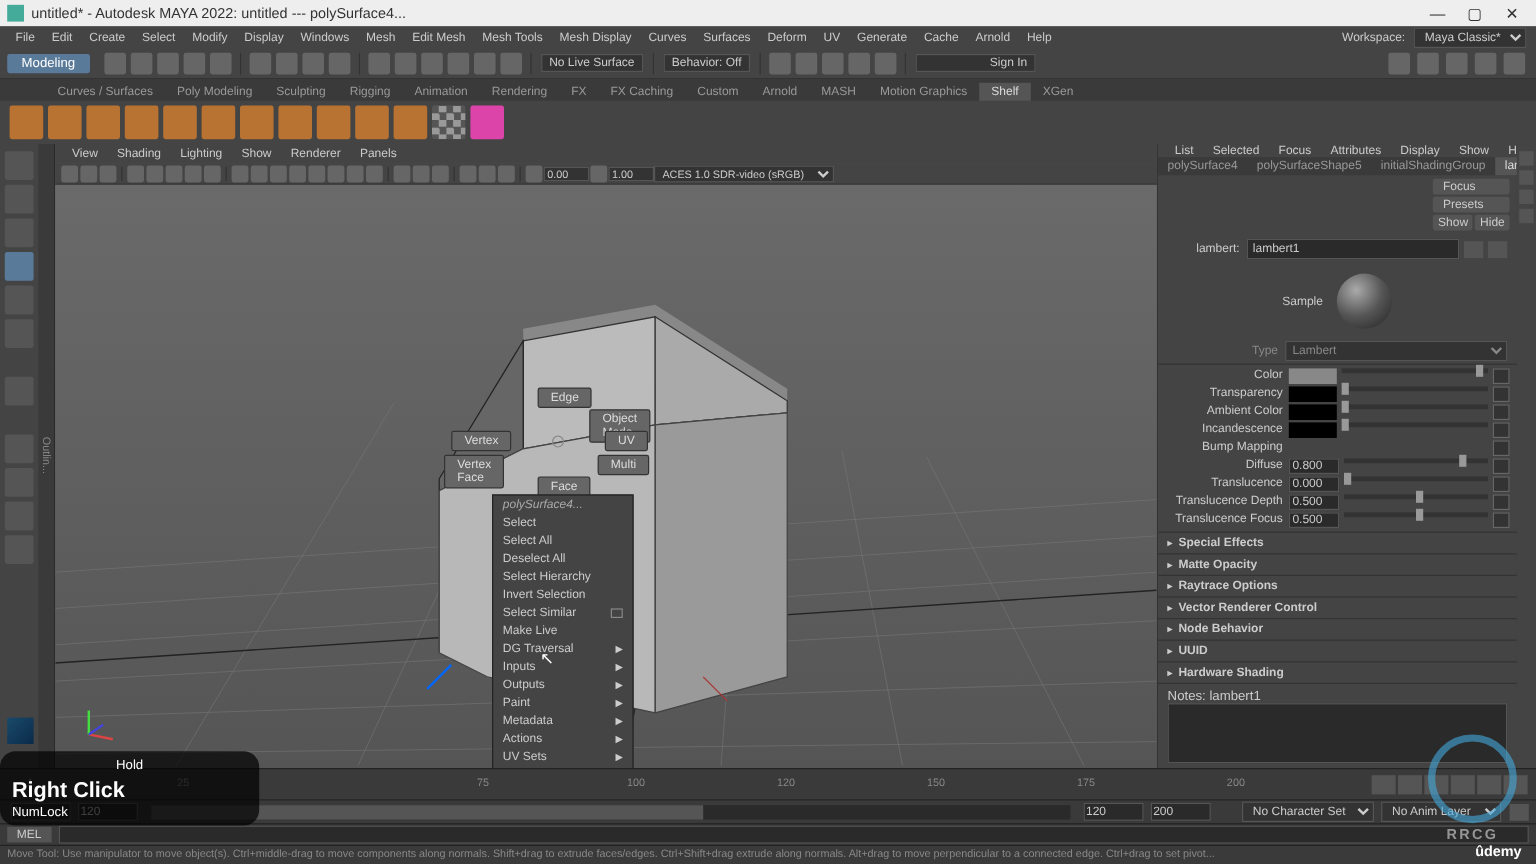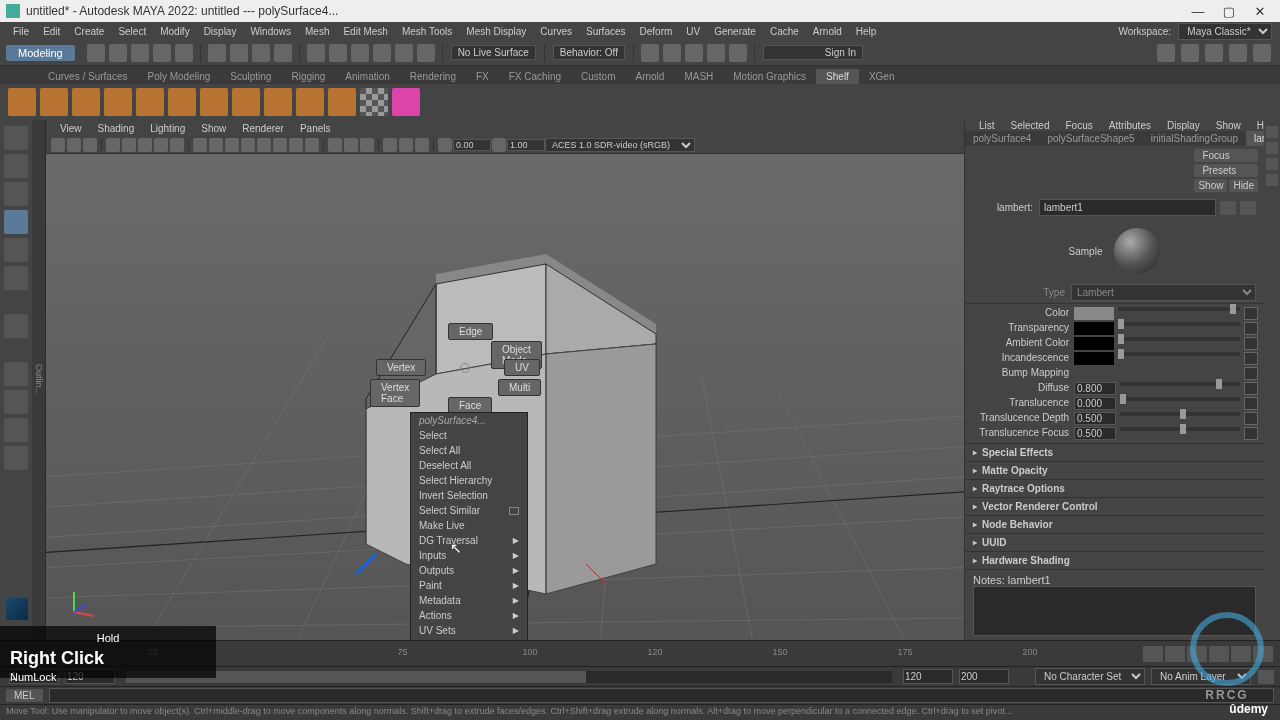--- a/index.html
+++ b/index.html
@@ -113,21 +113,21 @@
 .range-bar { height:20px; background:#3a3a3a; display:flex; align-items:center; padding:0 6px; border-top:1px solid #222; }
 .range-bar input { width:50px; background:#2a2a2a; border:1px solid #555; color:#ccc; font-size:10px; padding:1px; margin:0 3px; }
 .range-bar .slider-track { flex:1; height:12px; background:#2a2a2a; margin:0 8px; position:relative; }
 .range-bar .slider-track .rng { position:absolute; left:0; width:60%; height:100%; background:#555; }
 .range-bar select { background:#333; color:#ccc; border:1px solid #555; font-size:10px; padding:1px 4px; margin:0 3px; }
 .cmdline { height:18px; background:#3a3a3a; display:flex; align-items:center; padding:0 6px; border-top:1px solid #222; font-size:10px; }
 .cmdline .lbl { background:#555; padding:1px 8px; margin-right:6px; }
 .cmdline input { flex:1; background:#2a2a2a; border:1px solid #555; color:#ccc; font-size:10px; padding:1px; }
 .helpline { height:16px; background:#3a3a3a; padding:1px 6px; font-size:9px; color:#888; border-top:1px solid #222; white-space:nowrap; overflow:hidden; }
 
-.overlay-hint { position:absolute; left:0; top:626px; width:216px; height:52px; background:rgba(0,0,0,0.7); color:#fff; padding:6px 10px; z-index:50; }
+.overlay-hint { position:absolute; left:0; top:626px; width:216px; height:62px; background:rgba(0,0,0,0.7); color:#fff; padding:6px 10px; z-index:50;border-radius:13px; }
 .overlay-hint .hold { text-align:center; font-size:11px; }
 .overlay-hint .act { font-size:18px; font-weight:bold; margin-top:4px; }
 .overlay-hint .key { font-size:11px; margin-top:2px; }
 
 .watermark { position:absolute; right:8px; bottom:18px; width:90px; height:90px; opacity:0.6; z-index:40; }
 .watermark .ring { width:74px; height:74px; border:6px solid #4ad; border-radius:50%; position:absolute; left:8px; top:0; }
 .watermark .txt { position:absolute; bottom:0; width:100%; text-align:center; font-size:12px; font-weight:bold; color:#ddd; letter-spacing:2px; }
 
 .udemy { position:absolute; right:12px; bottom:4px; font-size:12px; font-weight:bold; color:#fff; z-index:41; }
 .maya-cube { position:absolute; left:6px; bottom:100px; width:22px; height:22px; background:linear-gradient(135deg,#1a4a6a,#0a2a4a); z-index:2; }

